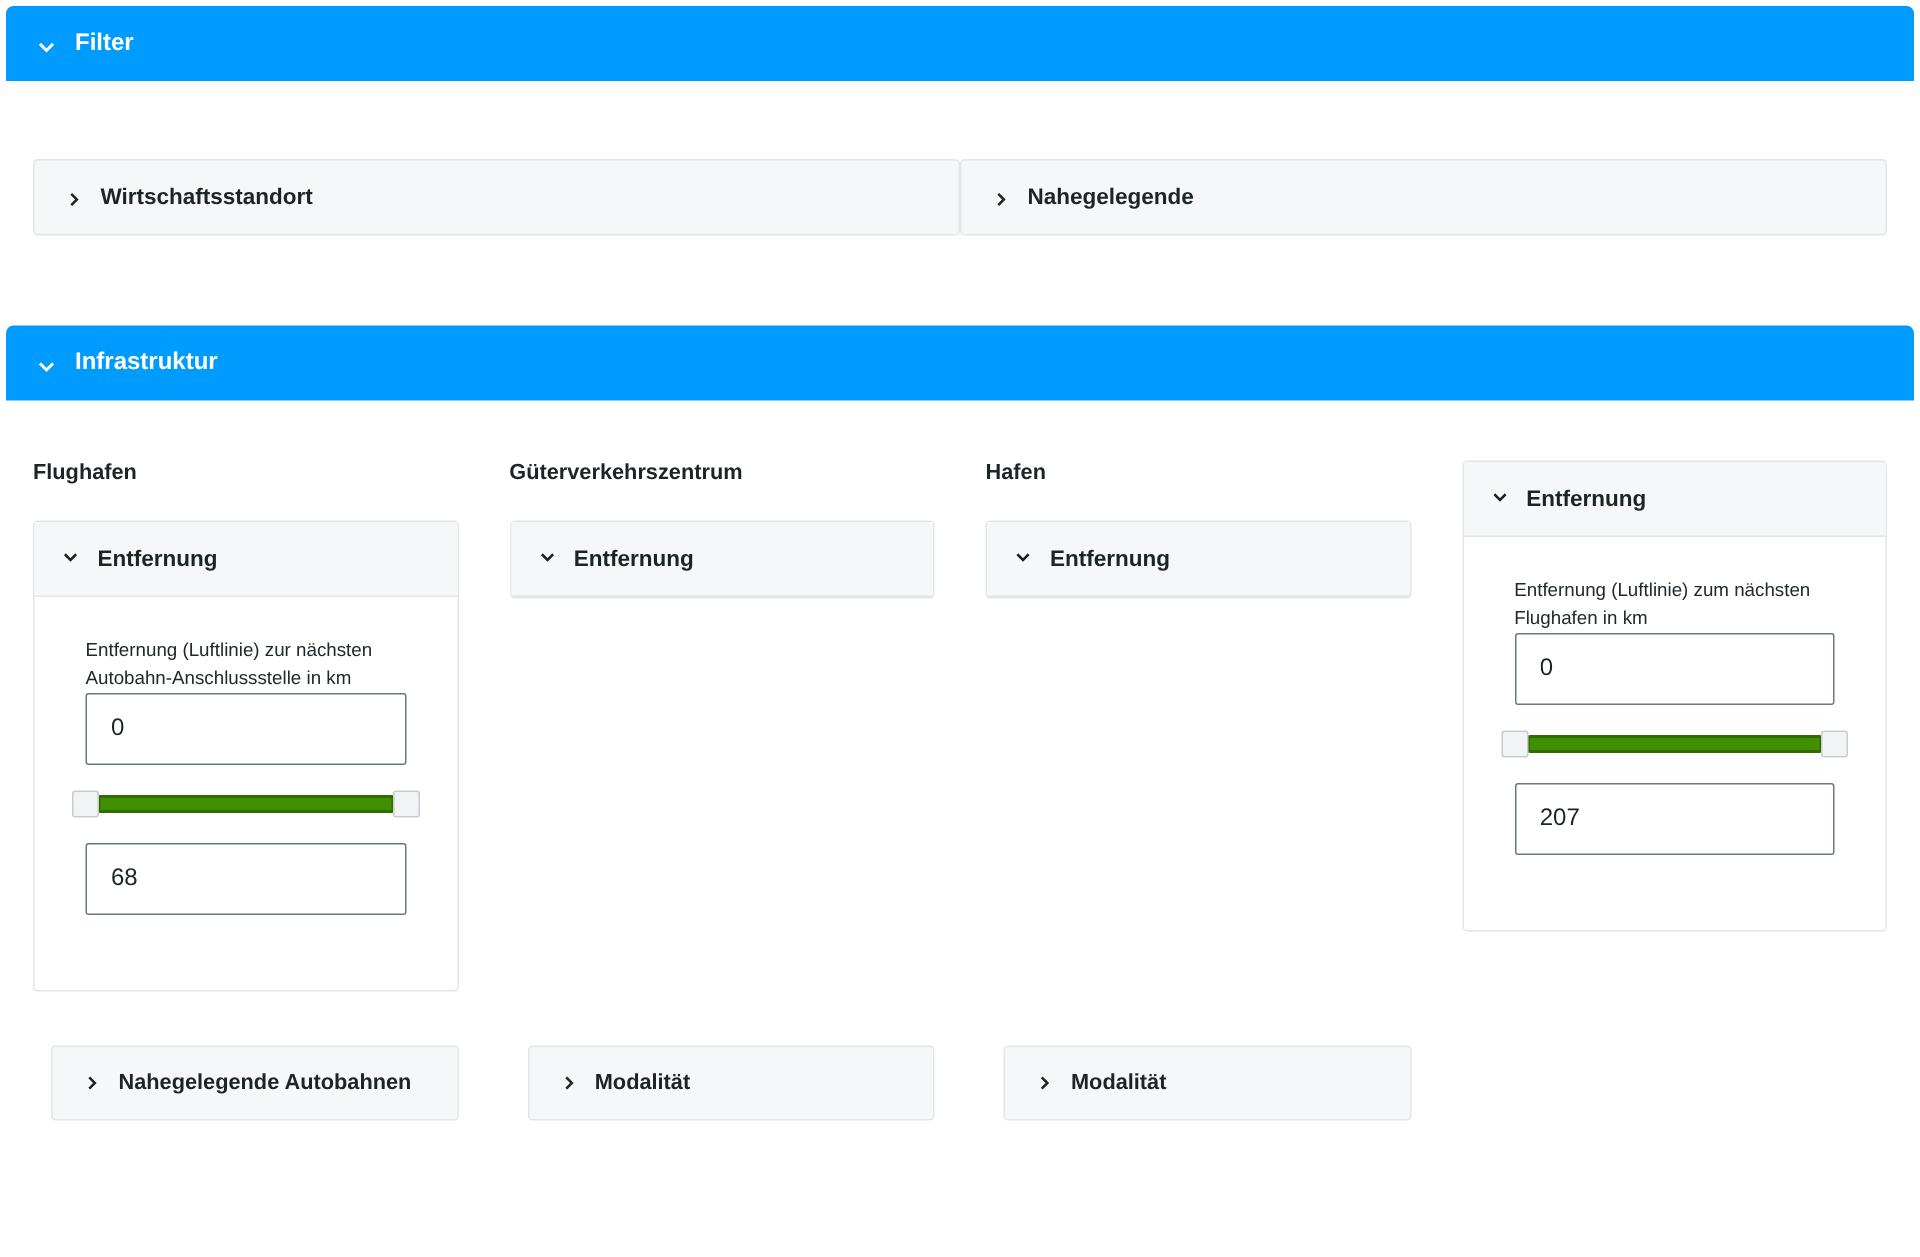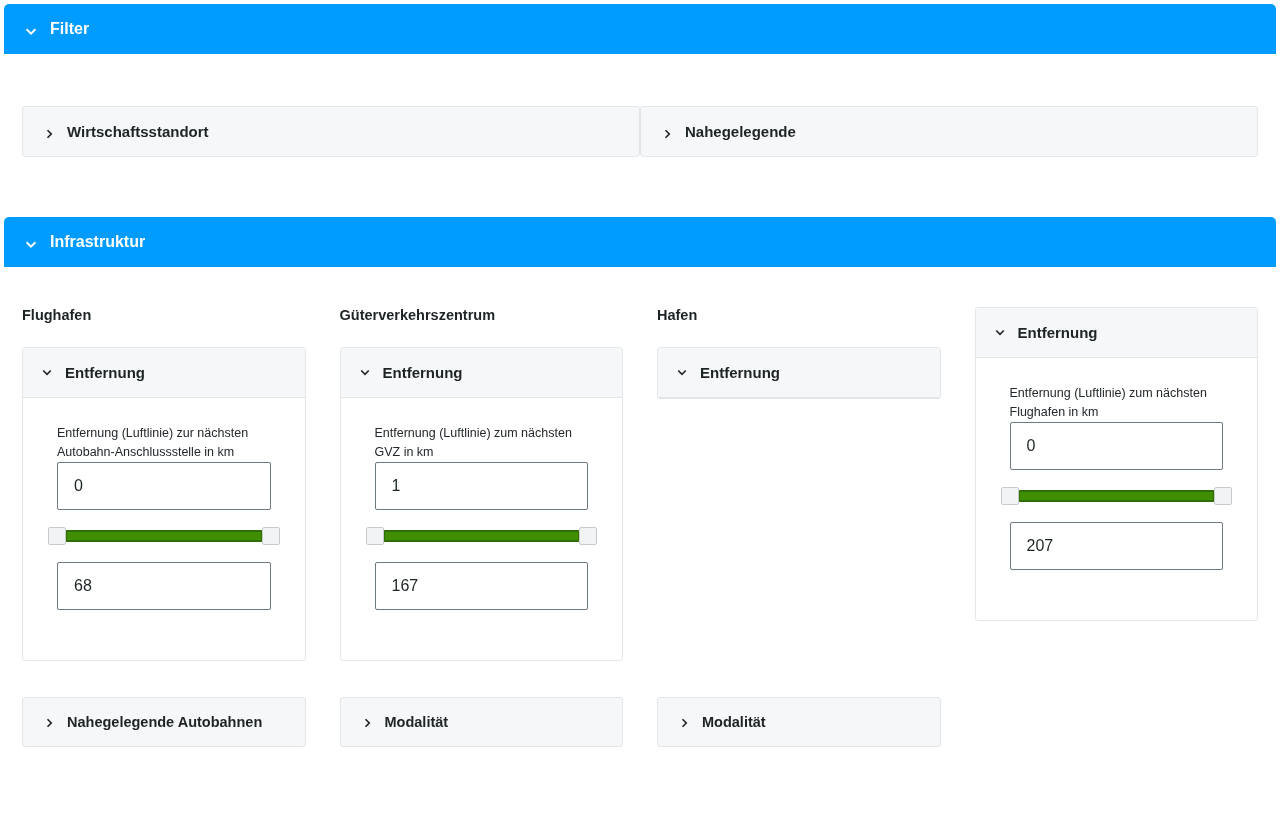--- a/index.html
+++ b/index.html
@@ -116,21 +116,21 @@
       position:relative;
       z-index:2;
       cursor:grab;
     }
     .lower-row {
       display: grid;
       grid-template-columns: repeat(4, 1fr);
       gap: 34px;
       padding: 36px 18px 0 18px;
     }
-    .lower-row .sub-panel { font-size:14.5px; }
+    .lower-row .sub-panel { font-size:14.5px;margin-left:12px; }
     .lower-row .placeholder { visibility:hidden; }
   </style>
 </head>
 <body>
 
 <div>
   <div class="section-header">
     <span class="chev">
       <svg viewBox="0 0 16 16" width="14" height="14">
           <polyline points="3,6 8,11 13,6"></polyline>
@@ -200,30 +200,20 @@
       <div class="col-title">Güterverkehrszentrum</div>
       <div class="card">
         <div class="card-header">
           <span class="chev">
             <svg viewBox="0 0 16 16" width="12" height="12">
                 <polyline points="3,6 8,11 13,6"></polyline>
               </svg>
           </span>
           <span>Entfernung</span>
         </div>
-        <div class="card-body">
-          <div class="desc">Entfernung (Luftlinie) zum nächsten GVZ in km</div>
-          <input class="num-input" value="1" style="">
-          <div class="slider">
-            <div class="handle"></div>
-            <div class="track-outer"></div>
-            <div class="handle"></div>
-          </div>
-          <input class="num-input after" value="167" style="">
-        </div>
       </div>
     </div>
 
     <div>
       <div class="col-title">Hafen</div>
       <div class="card">
         <div class="card-header">
           <span class="chev">
             <svg viewBox="0 0 16 16" width="12" height="12">
                 <polyline points="3,6 8,11 13,6"></polyline>

